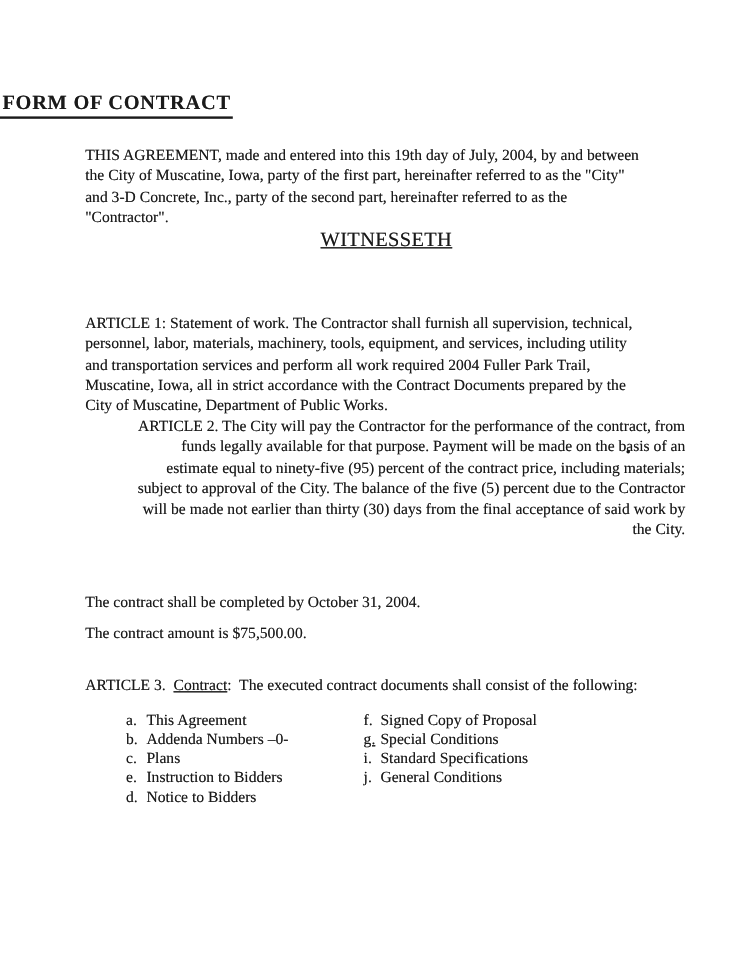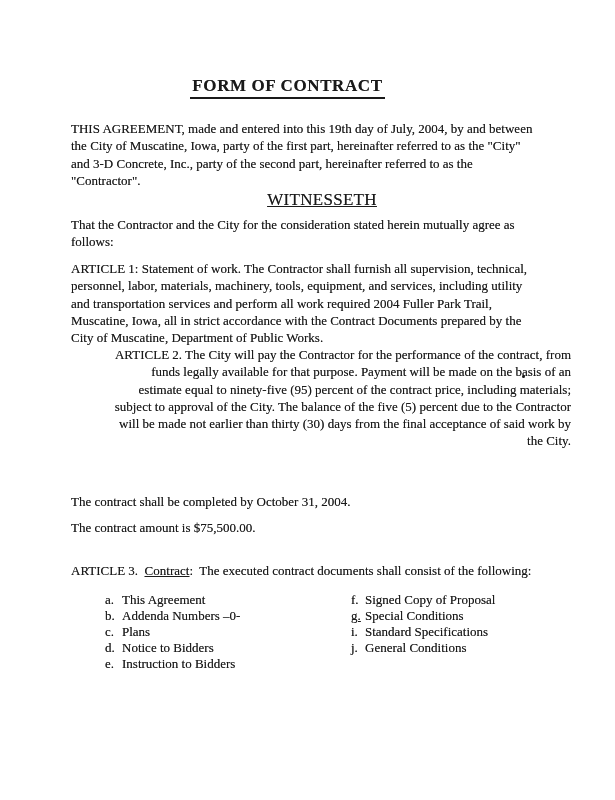--- a/index.html
+++ b/index.html
@@ -15,21 +15,20 @@
     font-family: "Liberation Serif", serif;
     color: #1a1a1a;
     overflow: hidden;
     text-shadow: 0 0 0.4px rgba(0,0,0,0.55); 
   }
   .title-row {
     position: absolute;
     top: 76px;
     left: 0;
     width: 575px;
-    text-align: center;
   }
   .title-row .title-text {
     display: inline-block;
     font-size: 17px;
     font-weight: bold;
     letter-spacing: 0.6px;
     border-bottom: 2px solid #1a1a1a;
     padding: 0 2px 1px 2px;
   }
   .para {
@@ -79,43 +78,41 @@
   .pos-intro        { top: 120px; }
   .pos-witnesseth   { top: 190px; }
   .pos-consider     { top: 216px; }
   .pos-article1     { top: 260px; }
   .pos-article2     { top: 346px; text-align: right; }
   .pos-surety       { top: 442px; }
   .pos-completion   { top: 493px; }
   .pos-amount       { top: 519px; }
   .pos-article3     { top: 562px; }
   .pos-list-left    { top: 592px; left: 105px; }
-  .pos-list-right   { top: 592px; left: 303px; margin-left: 48px; }
+  .pos-list-right   { top: 592px; left: 303px; }
   .pos-dot          { top: 375px; left: 522px; }
 </style>
 </head>
 <body>
 
 <div class="page">
 
   <div class="title-row">
     <span class="title-text">FORM OF CONTRACT</span>
   </div>
 
   <div class="para pos-intro">THIS AGREEMENT, made and entered into this 19th day of July, 2004, by and between
 the City of Muscatine, Iowa, party of the first part, hereinafter referred to as the "City"
 and 3-D Concrete, Inc., party of the second part, hereinafter referred to as the
 "Contractor".</div>
 
   <div class="center-heading pos-witnesseth">
     <span class="heading-text">WITNESSETH</span>
   </div>
 
-  <div class="para pos-consider">That the Contractor and the City for the consideration stated herein mutually agree as
-follows:</div>
 
   <div class="para pos-article1">ARTICLE 1:  Statement of work.  The Contractor shall furnish all supervision, technical,
 personnel, labor, materials, machinery, tools, equipment, and services, including utility
 and transportation services and perform all work required 2004 Fuller Park Trail,
 Muscatine, Iowa, all in strict accordance with the Contract Documents prepared by the
 City of Muscatine, Department of Public Works.</div>
 
   <div class="para pos-article2">ARTICLE 2.  The City will pay the Contractor for the performance of the contract, from
 funds legally available for that purpose.  Payment will be made on the basis of an
 estimate equal to ninety-five (95) percent of the contract price, including materials;
@@ -134,24 +131,24 @@
     <div class="doc-row">
       <span class="letter">a.</span><span class="label">This Agreement</span>
     </div>
     <div class="doc-row">
       <span class="letter">b.</span><span class="label">Addenda Numbers –0-</span>
     </div>
     <div class="doc-row">
       <span class="letter">c.</span><span class="label">Plans</span>
     </div>
     <div class="doc-row">
-      <span class="letter">d.</span><span class="label">Notice to Bidders</span>
+      <span class="letter">e.</span><span class="label">Instruction to Bidders</span>
     </div>
     <div class="doc-row">
-      <span class="letter">e.</span><span class="label">Instruction to Bidders</span>
+      <span class="letter">d.</span><span class="label">Notice to Bidders</span>
     </div>
   </div>
 
   <div class="doc-list-col right-col pos-list-right">
     <div class="doc-row">
       <span class="letter">f.</span><span class="label">Signed Copy of Proposal</span>
     </div>
     <div class="doc-row">
       <span class="letter u">g.</span><span class="label">Special Conditions</span>
     </div>

